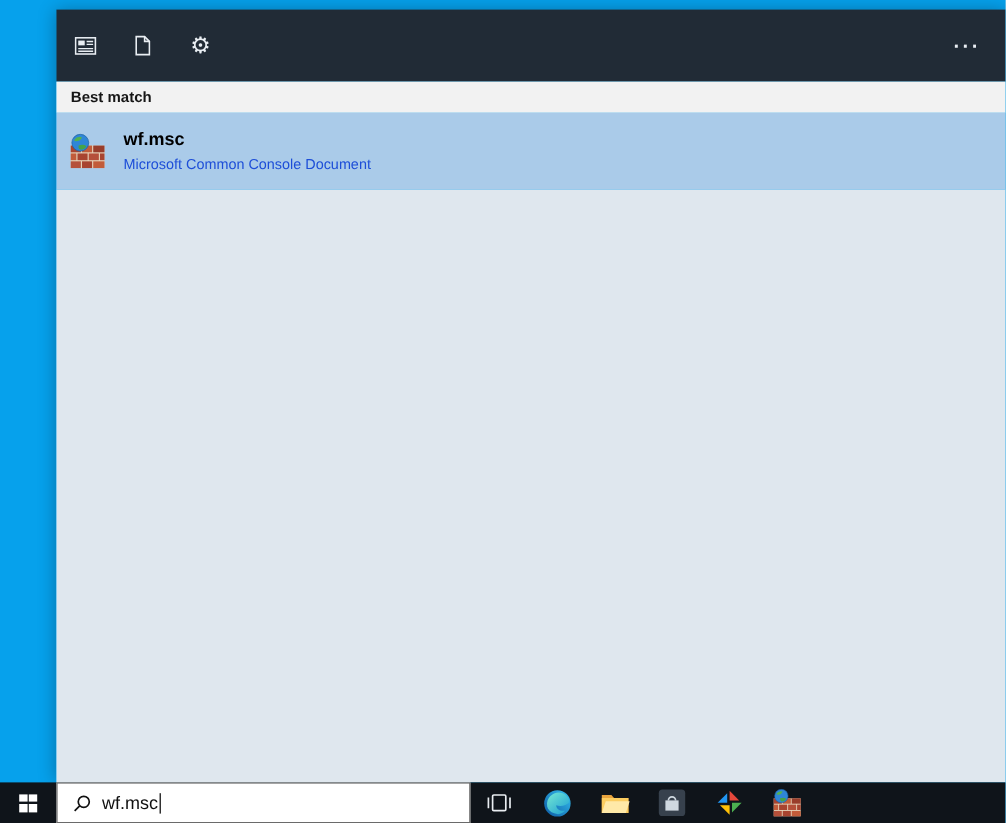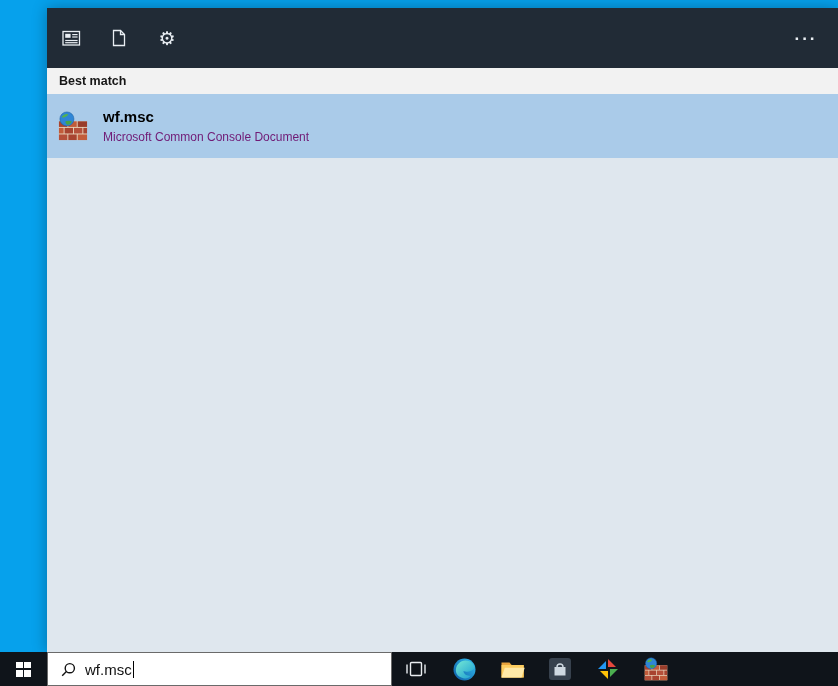--- a/index.html
+++ b/index.html
@@ -45,21 +45,21 @@
   .result-row {
     height:64px; flex:0 0 64px;
     background:#aacbe9;
     display:flex; align-items:center;
     padding-left:11px;
     cursor:pointer;
   }
   .result-icon { width:30px; height:30px; margin-right:15px; display:flex; }
   .result-text { display:flex; flex-direction:column; }
   .result-title { font-size:15px; font-weight:bold; color:#000; margin-bottom:5px; }
-  .result-subtitle { font-size:12px; color:#701a75; }
+  .result-subtitle { font-size:12px; color:#1d4ed8; }
 
   .panel-body { flex:1 1 auto; background:#dfe7ee; }
 
   
   .taskbar {
     position:absolute;
     left:0; bottom:0;
     width:838px; height:34px;
     background:#0f141a;
     display:flex; align-items:stretch;

